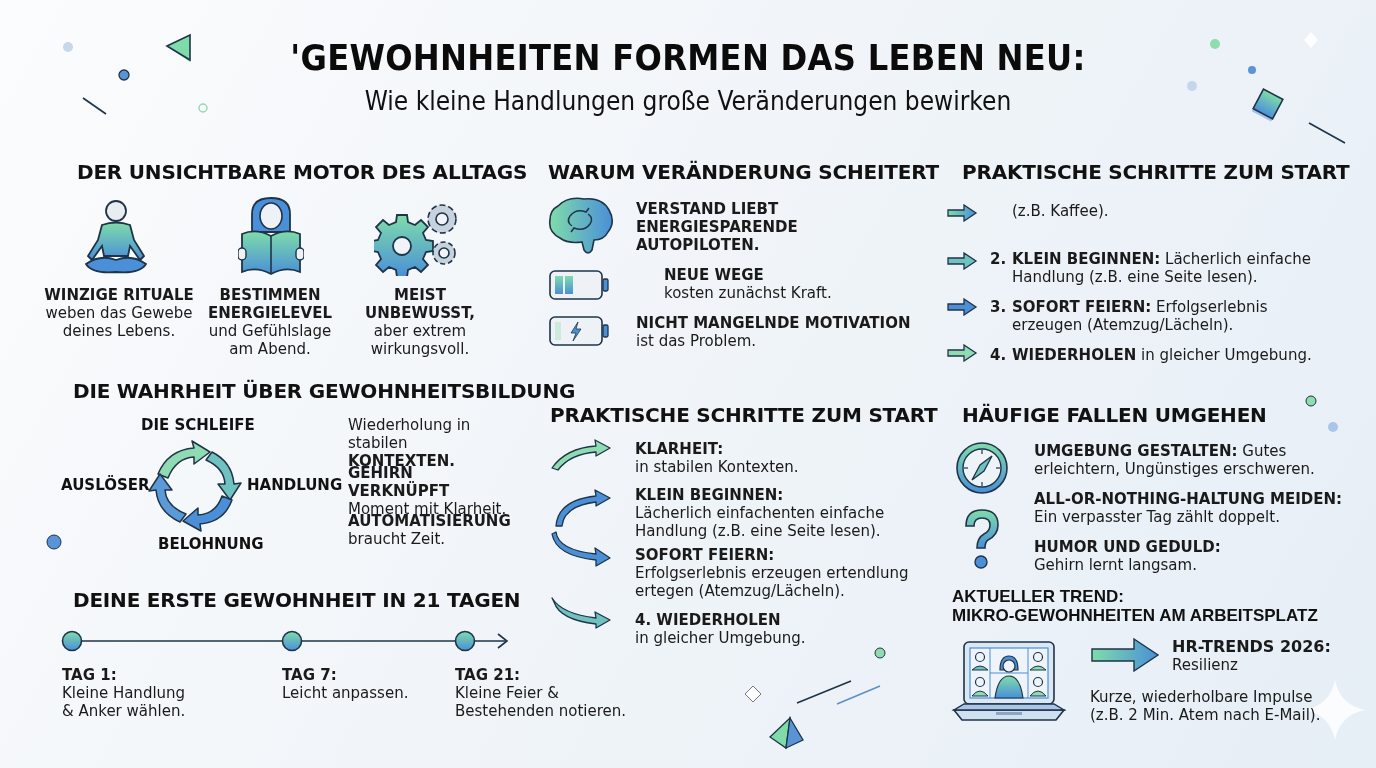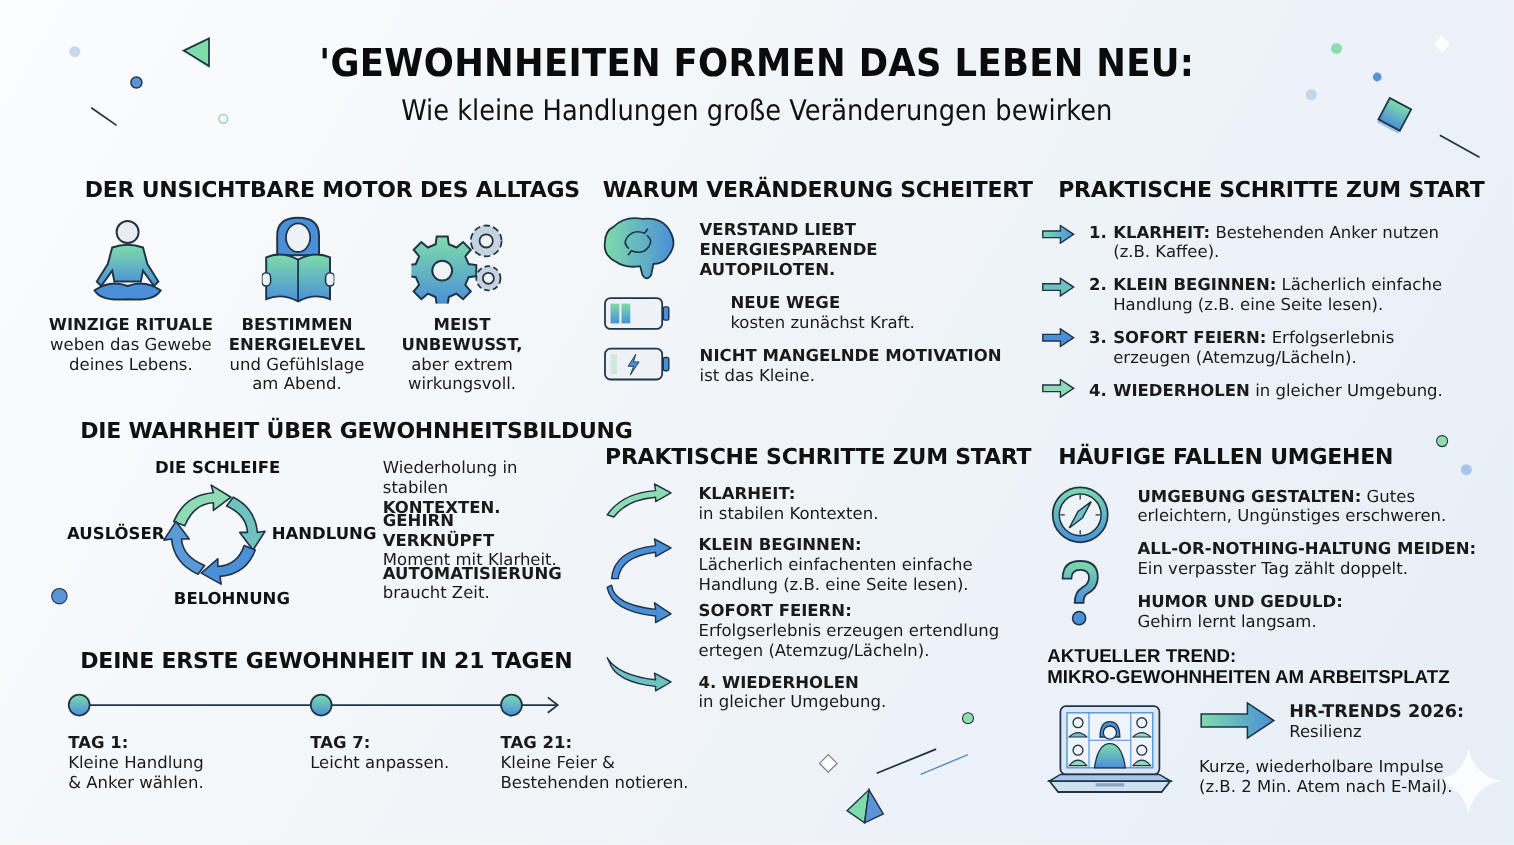--- a/index.html
+++ b/index.html
@@ -200,21 +200,21 @@
   <div class="b">VERSTAND LIEBT</div>
   <div class="b">ENERGIESPARENDE</div>
   <div class="b">AUTOPILOTEN.</div>
 </div>
 <div class="abs txt" style="left:664px;top:266px;width:280px">
   <div class="b">NEUE WEGE</div>
   <div>kosten zunächst Kraft.</div>
 </div>
 <div class="abs txt" style="left:636px;top:314px;width:280px">
   <div class="b">NICHT MANGELNDE MOTIVATION</div>
-  <div>ist das Kleine.</div>
+  <div>ist das Problem.</div>
 </div>
 
 <div class="h2" style="left:537px;top:403px">PRAKTISCHE SCHRITTE ZUM START</div>
 <svg class="abs" style="left:548px;top:438px" width="70" height="200">
   <g stroke="#1f3447" stroke-width="1.3" stroke-linejoin="round">
     <path d="M4,30 Q18,10 48,8 L47,2 L62,10 L48,18 L48,14 Q22,16 10,32 Z" fill="#8fdcb4"></path>
     <path d="M8,88 Q10,62 48,58 L47,52 L62,60 L48,68 L48,64 Q16,68 14,88 Z" fill="#4a8fd8"></path>
     <path d="M8,94 Q10,112 48,116 L47,110 L62,120 L48,128 L48,122 Q8,118 4,96 Z" fill="#4a8fd8"></path>
     <path d="M4,160 Q14,176 48,180 L47,174 L62,182 L48,190 L48,186 Q12,182 6,164 Z" fill="#6fc2c0"></path>
   </g>
@@ -247,21 +247,20 @@
     <path d="M2,6 L18,6 L18,1 L30,9 L18,17 L18,12 L2,12 Z" fill="#6fc2c0" stroke="#1f3447" stroke-width="1.3"></path>
   </svg>
 <svg class="abs" style="left:946px;top:298px" width="32" height="18">
     <path d="M2,6 L18,6 L18,1 L30,9 L18,17 L18,12 L2,12 Z" fill="#4a8fd8" stroke="#1f3447" stroke-width="1.3"></path>
   </svg>
 <svg class="abs" style="left:946px;top:344px" width="32" height="18">
     <path d="M2,6 L18,6 L18,1 L30,9 L18,17 L18,12 L2,12 Z" fill="#8fdcb4" stroke="#1f3447" stroke-width="1.3"></path>
   </svg>
 
 <div class="abs txt" style="left:990px;top:202px;width:350px">
-  <div><span class="b" style="display:inline-block;width:22px">1.</span><span class="b">KLARHEIT:</span><span> Bestehenden Anker nutzen</span></div>
   <div style="padding-left:22px">(z.B. Kaffee).</div>
 </div>
 <div class="abs txt" style="left:990px;top:250px;width:350px">
   <div><span class="b" style="display:inline-block;width:22px">2.</span><span class="b">KLEIN BEGINNEN:</span><span> Lächerlich einfache</span></div>
   <div style="padding-left:22px">Handlung (z.B. eine Seite lesen).</div>
 </div>
 <div class="abs txt" style="left:990px;top:298px;width:350px">
   <div><span class="b" style="display:inline-block;width:22px">3.</span><span class="b">SOFORT FEIERN:</span><span> Erfolgserlebnis</span></div>
   <div style="padding-left:22px">erzeugen (Atemzug/Lächeln).</div>
 </div>

